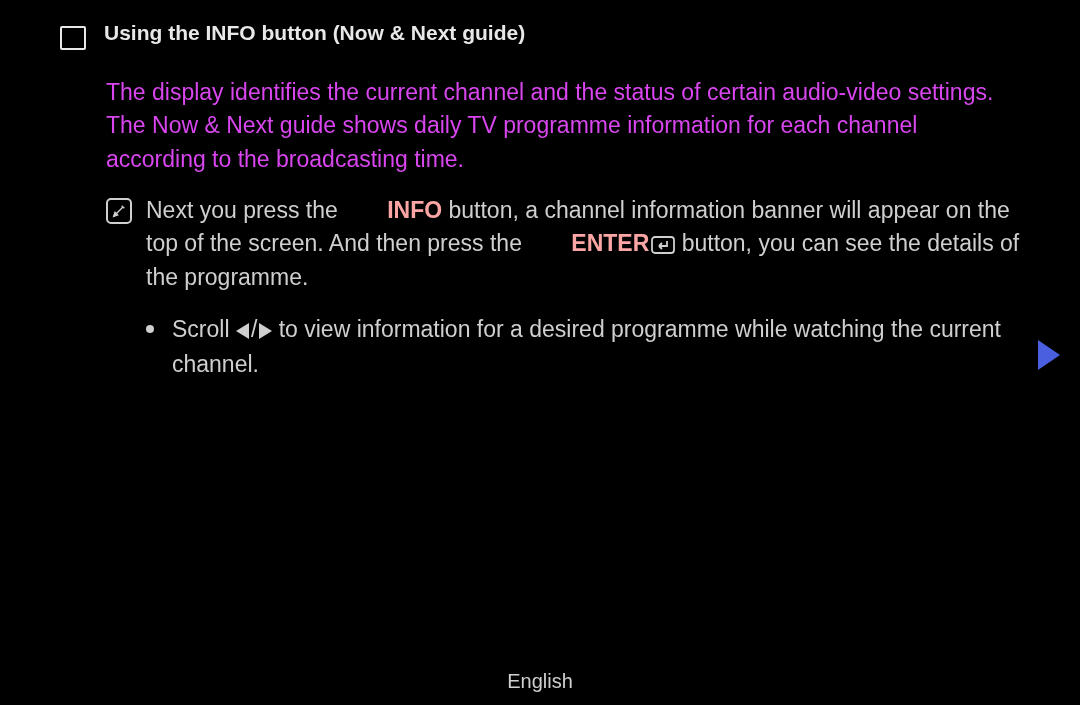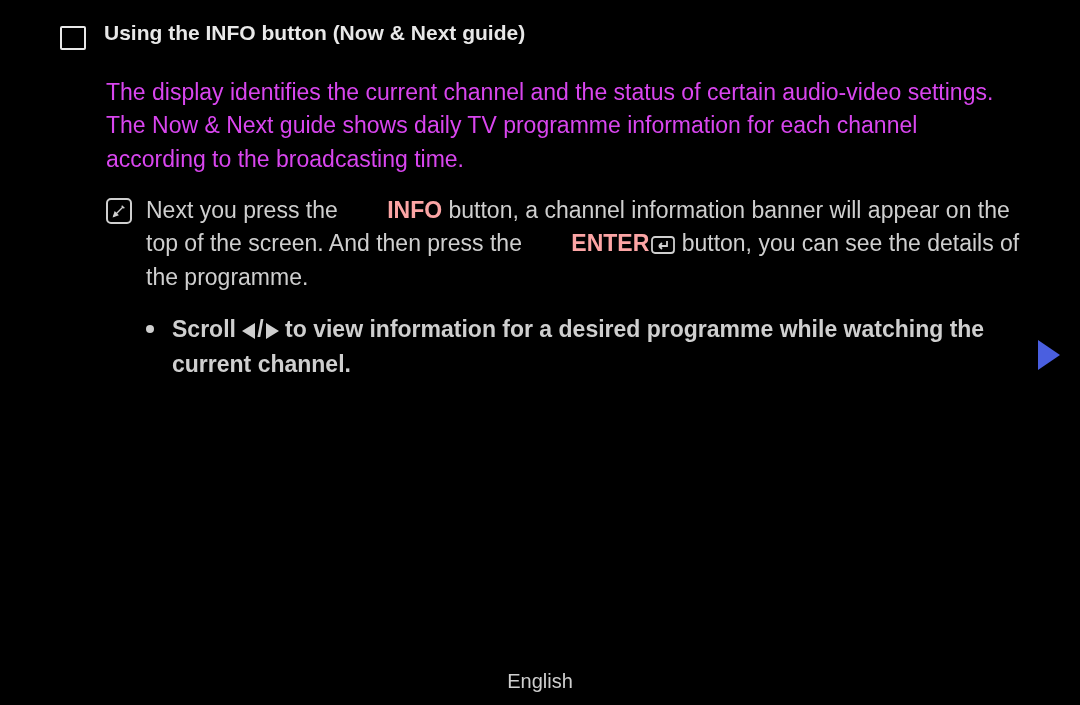--- a/index.html
+++ b/index.html
@@ -81,21 +81,20 @@
     }
     .enter-glyph {
       display: inline-flex;
       align-items: center;
       vertical-align: middle;
       margin-left: 2px;
     }
     .bullet-list {
       padding-left: 40px;
       list-style: none;
-      font-weight: bold;
     }
     .bullet-list li {
       position: relative;
       font-size: 23px;
       line-height: 1.5;
       color: #cfcfcf;
       margin-bottom: 14px;
       padding-left: 26px;
     }
     .bullet-list li::before {

